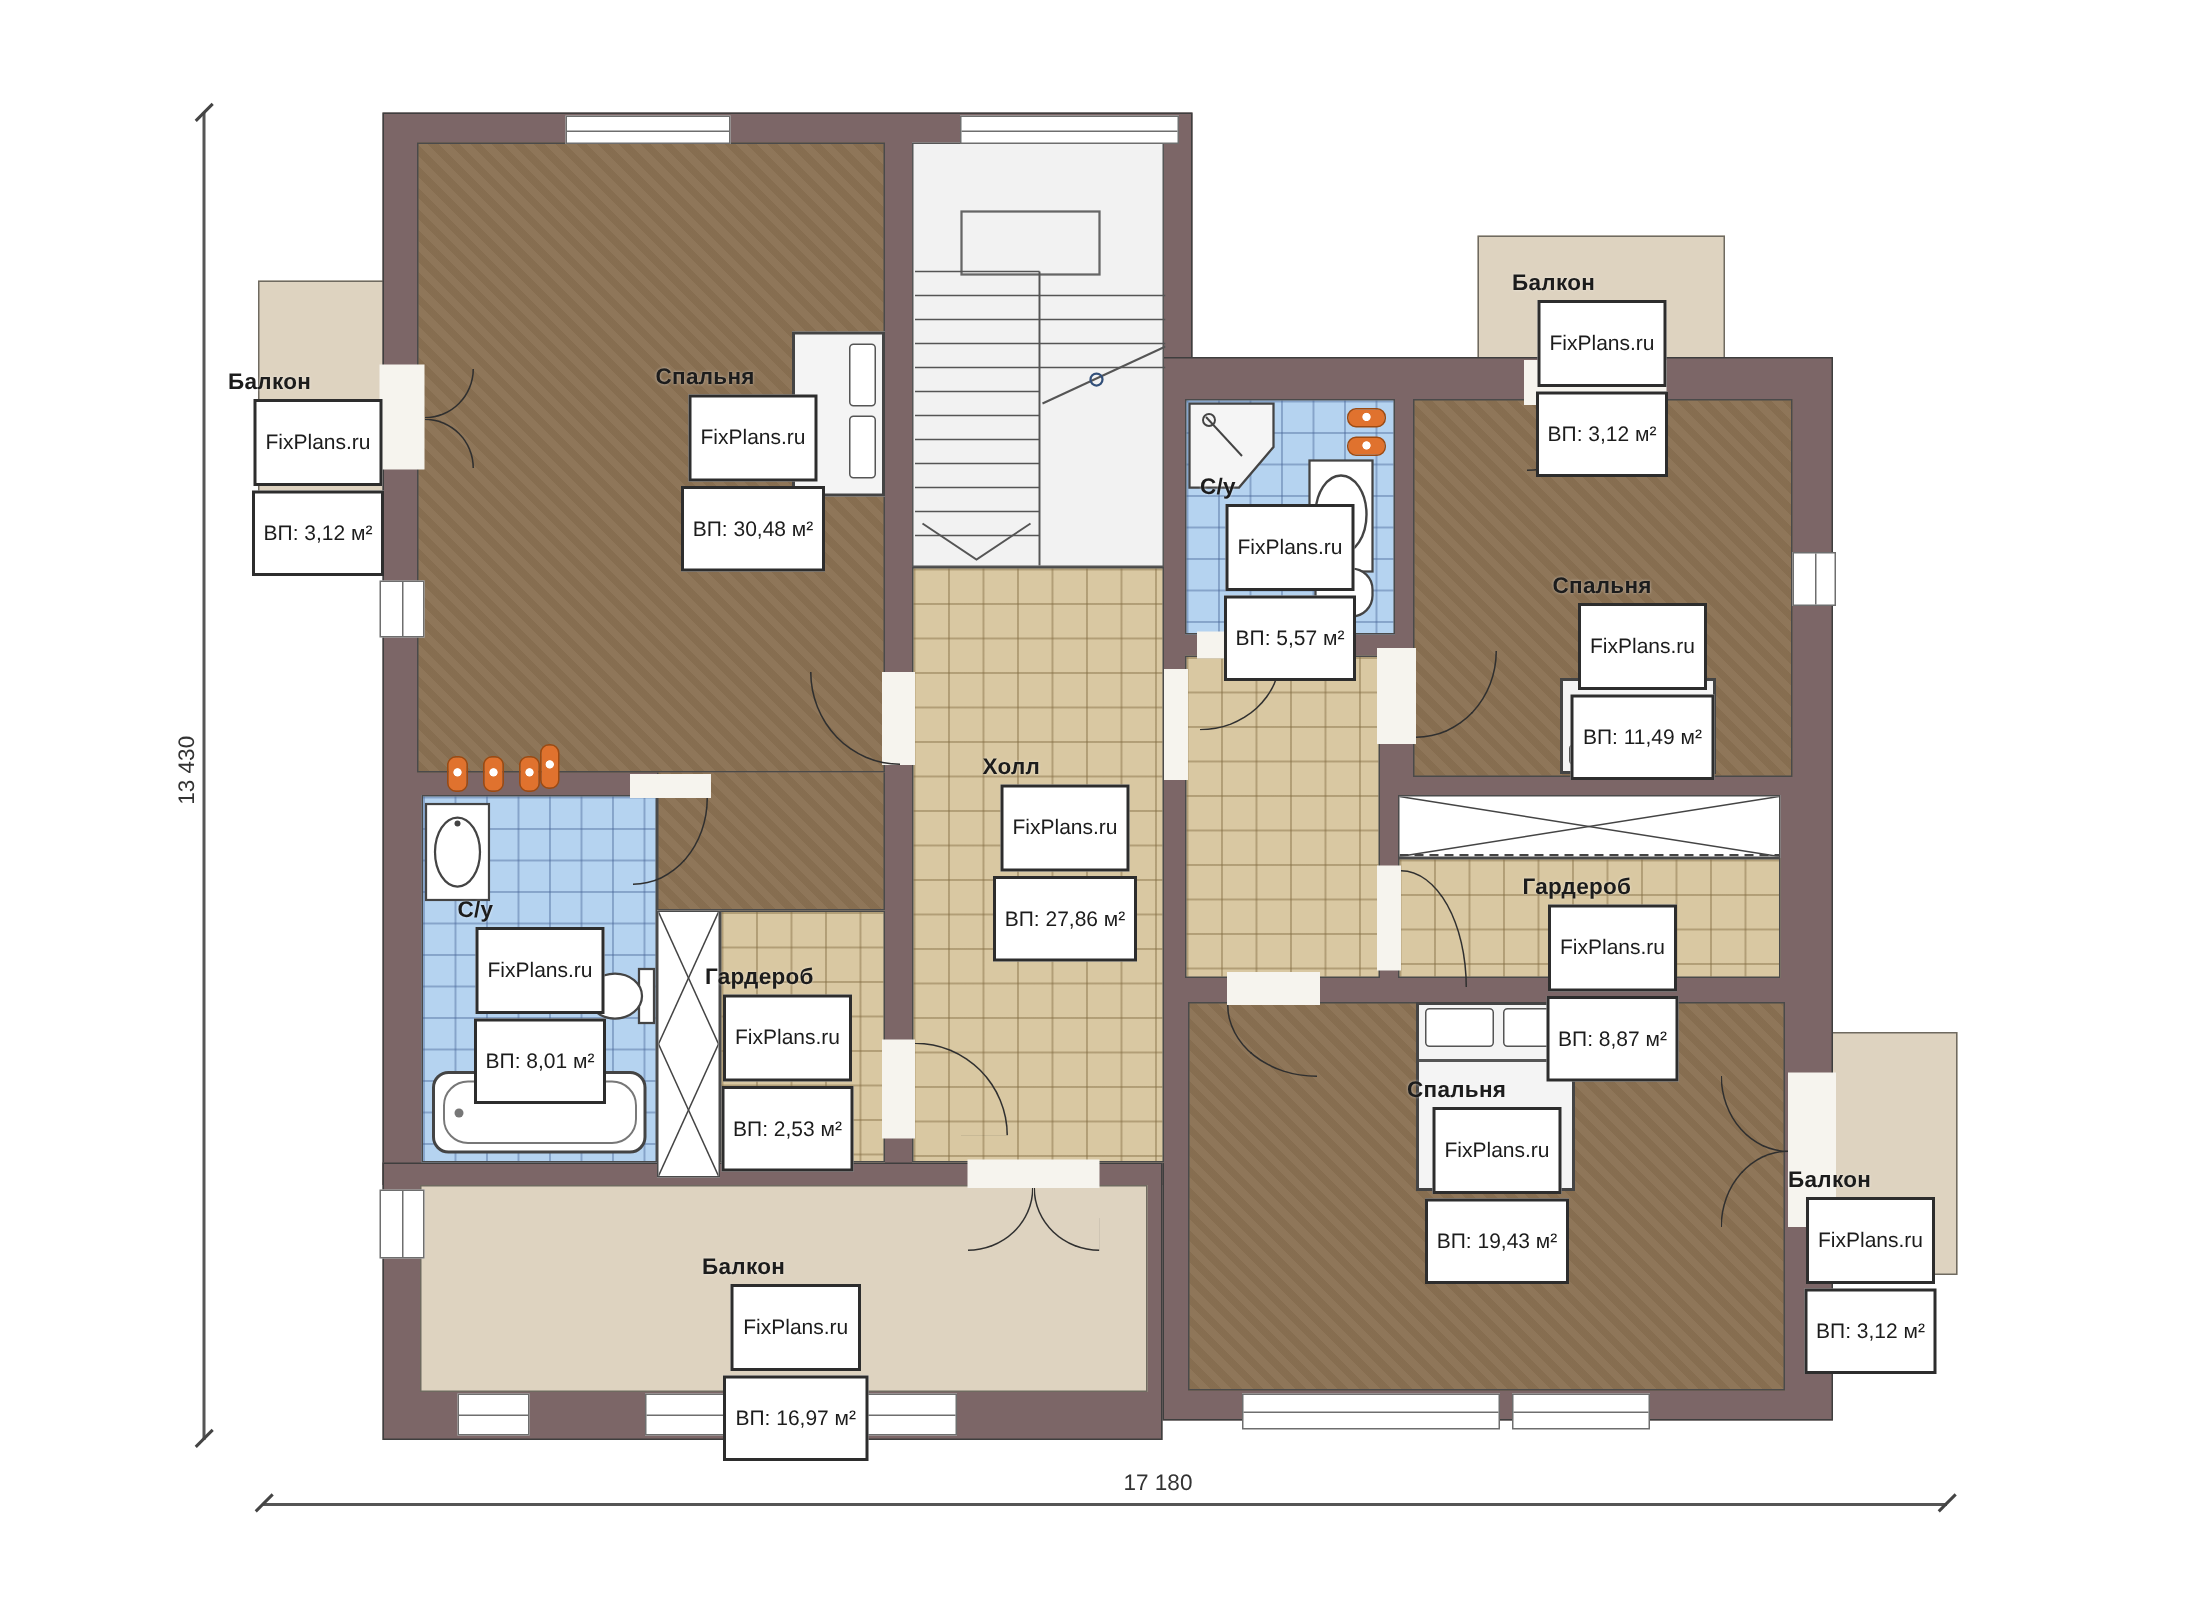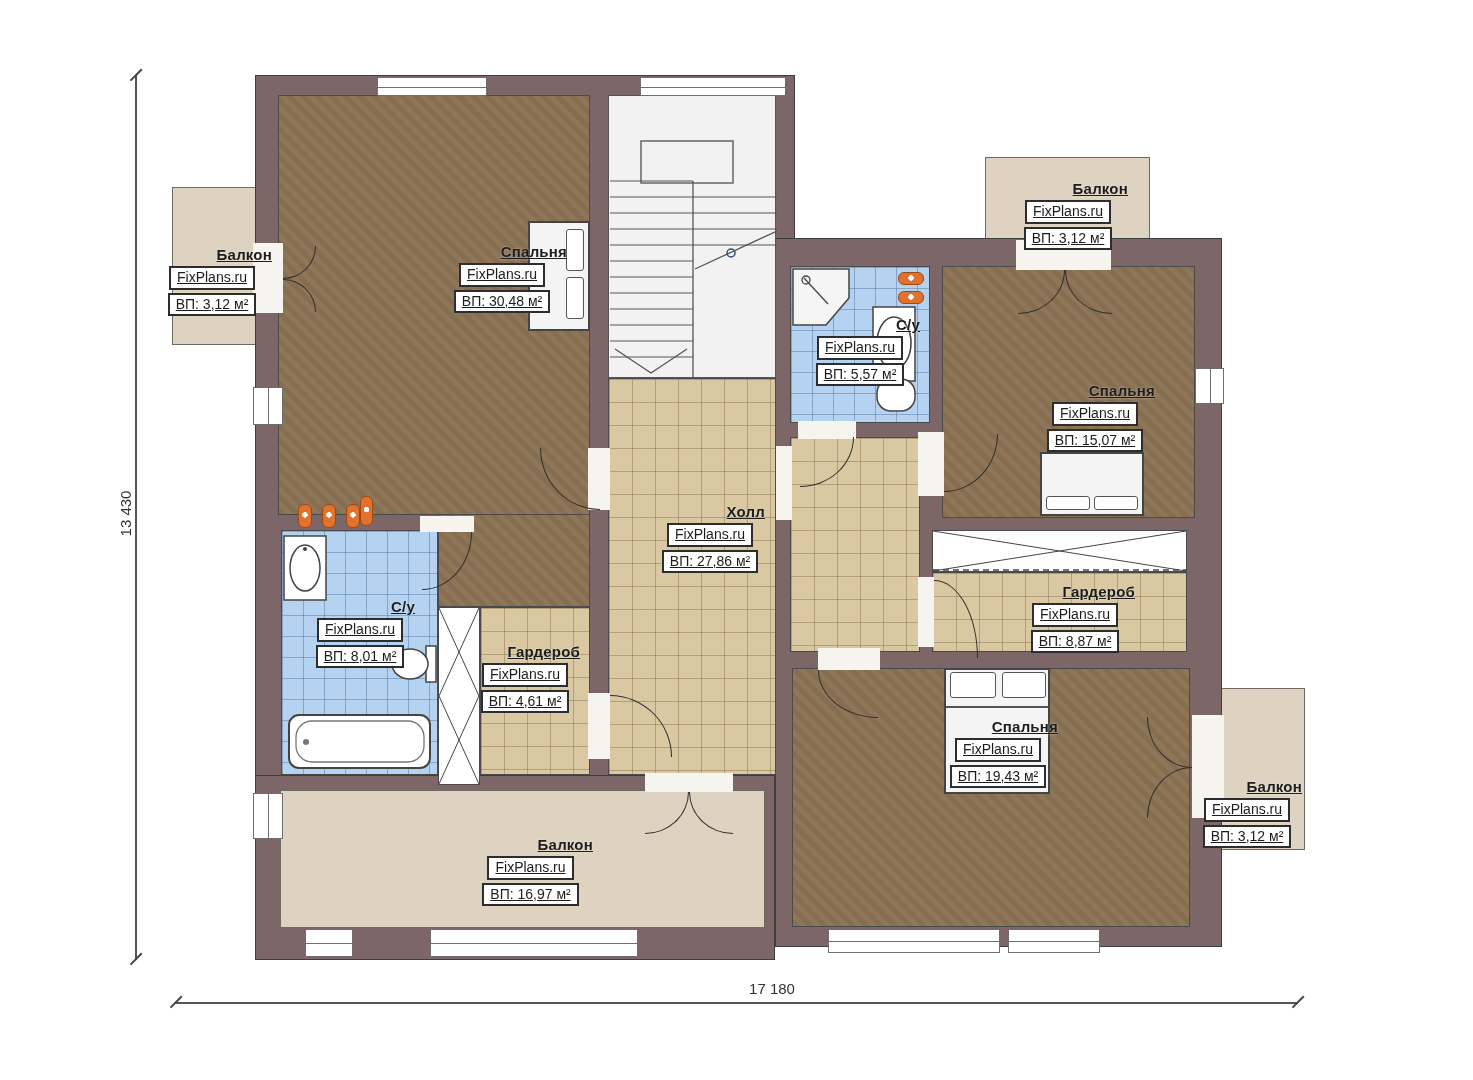--- a/index.html
+++ b/index.html
@@ -27,25 +27,25 @@
   .arc{background:transparent;border:0 solid #2f2f2f;}
   .arc.tl{border-top-width:1.6px;border-left-width:1.6px;border-radius:100% 0 0 0;}
   .arc.tr{border-top-width:1.6px;border-right-width:1.6px;border-radius:0 100% 0 0;}
   .arc.bl{border-bottom-width:1.6px;border-left-width:1.6px;border-radius:0 0 0 100%;}
   .arc.br{border-bottom-width:1.6px;border-right-width:1.6px;border-radius:0 0 100% 0;}
   .bed{background:#f4f4f4;border:2px solid #444;}
   .pillow{background:#fff;border:1px solid #555;border-radius:3px;}
   .bedline{background:#555;}
   .heat{background:radial-gradient(circle at 50% 45%, #ffffff 0 2.5px, #e0722e 3px);
         border:1px solid #9c4a12;border-radius:6px;}
-  .room-label{text-align:right;color:#1c1c1c;z-index:30;text-decoration:underline;}
+  .room-label{text-align:left;color:#1c1c1c;z-index:30;}
   .rname{font-size:15px;font-weight:bold;letter-spacing:.2px;margin-bottom:3px;
          text-shadow:0 0 2px rgba(255,255,255,.55);}
   .lbox{display:block;margin:0 auto 3px;background:#ffffff;border:2px solid #2d2d2d;
-        font-size:14px;padding:1px 6px;width:max-content;line-height:1.25;}
+        font-size:14px;padding:18px 6px;width:max-content;line-height:1.25;}
   .dim-line{background:#555;z-index:6;}
   .tick{width:16px;height:1.6px;background:#444;transform:rotate(-45deg);z-index:6;}
   .dim-text{font-size:15px;color:#333;z-index:6;text-align:center;}
   svg{display:block;}
 </style>
 </head>
 <body>
 
 <div id="canvas">
 
@@ -212,36 +212,36 @@
     <span class="lbox">ВП: 30,48 м²</span>
   </div>
   <div class="abs room-label" style="left:800px;top:316px;width:120px;">
     <div class="rname">С/у</div>
     <span class="lbox">FixPlans.ru</span>
     <span class="lbox">ВП: 5,57 м²</span>
   </div>
   <div class="abs room-label" style="left:1035px;top:382px;width:120px;">
     <div class="rname">Спальня</div>
     <span class="lbox">FixPlans.ru</span>
-    <span class="lbox">ВП: 15,07 м²</span>
+    <span class="lbox">ВП: 11,49 м²</span>
   </div>
   <div class="abs room-label" style="left:655px;top:503px;width:110px;">
     <div class="rname">Холл</div>
     <span class="lbox">FixPlans.ru</span>
     <span class="lbox">ВП: 27,86 м²</span>
   </div>
   <div class="abs room-label" style="left:305px;top:598px;width:110px;">
     <div class="rname">С/у</div>
     <span class="lbox">FixPlans.ru</span>
     <span class="lbox">ВП: 8,01 м²</span>
   </div>
   <div class="abs room-label" style="left:470px;top:643px;width:110px;">
     <div class="rname">Гардероб</div>
     <span class="lbox">FixPlans.ru</span>
-    <span class="lbox">ВП: 4,61 м²</span>
+    <span class="lbox">ВП: 2,53 м²</span>
   </div>
   <div class="abs room-label" style="left:1015px;top:583px;width:120px;">
     <div class="rname">Гардероб</div>
     <span class="lbox">FixPlans.ru</span>
     <span class="lbox">ВП: 8,87 м²</span>
   </div>
   <div class="abs room-label" style="left:938px;top:718px;width:120px;">
     <div class="rname">Спальня</div>
     <span class="lbox">FixPlans.ru</span>
     <span class="lbox">ВП: 19,43 м²</span>

